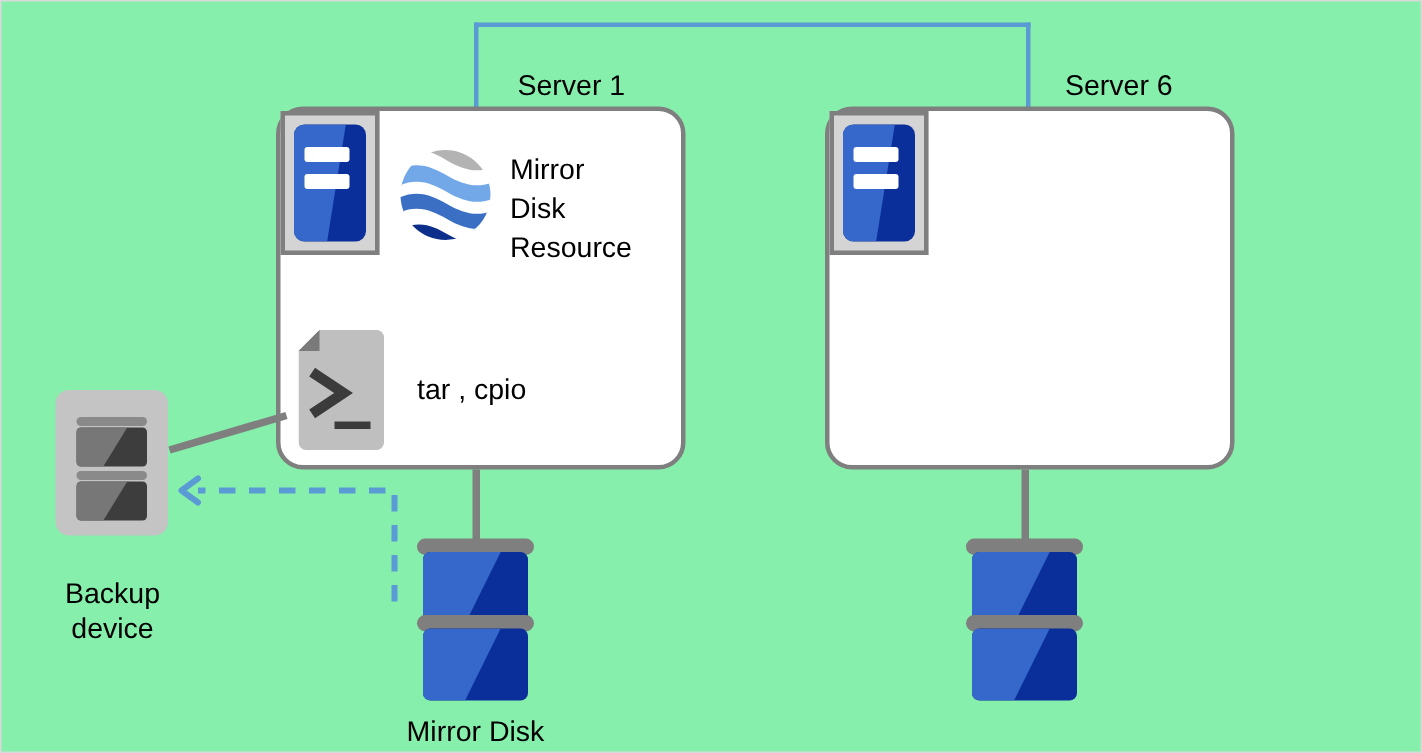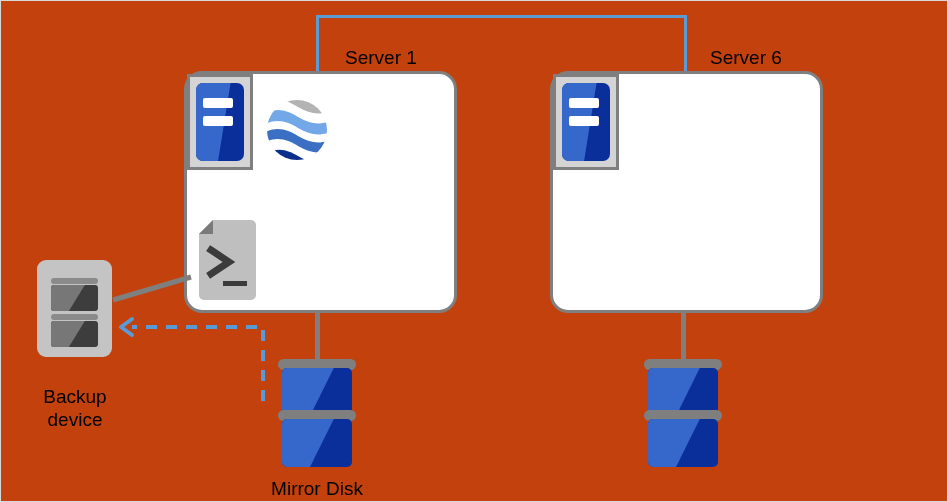--- a/index.html
+++ b/index.html
@@ -7,21 +7,21 @@
     padding: 0;
     background: #ffffff;
   }
   body {
     font-family: "Liberation Sans", sans-serif;
   }
   #canvas {
     position: relative;
     width: 948px;
     height: 502px;
-    background: #c2410c;
+    background: #86efac;
     border: 1px solid #d9d9d9;
     box-sizing: border-box;
     overflow: hidden;
   }
 
   .abs { position: absolute; }
 
   
   .server-box {
     position: absolute;
@@ -206,30 +206,34 @@
         <path d="M-4 20 C 10 11, 22 17, 32 23 C 44 30, 54 31, 66 25 L 66 12 C 54 18, 44 16, 32 9 C 22 3, 10 -3, -4 6 Z" fill="#ffffff"></path>
         <path d="M-4 28 C 10 19, 22 25, 32 31 C 44 38, 54 39, 66 33 L 66 21 C 54 27, 44 25, 32 18 C 22 12, 10 7, -4 16 Z" fill="#72a8e8"></path>
         <path d="M-4 37 C 10 28, 22 34, 32 40 C 44 47, 54 48, 66 42 L 66 32 C 54 38, 44 36, 32 29 C 22 23, 10 18, -4 27 Z" fill="#ffffff"></path>
         <path d="M-4 46 C 10 37, 22 43, 32 49 C 44 56, 54 57, 66 51 L 66 40 C 54 46, 44 44, 32 37 C 22 31, 10 26, -4 35 Z" fill="#3b6fc4"></path>
         <path d="M-4 56 C 10 47, 22 53, 32 59 C 44 66, 54 67, 66 61 L 66 50 C 54 56, 44 54, 32 47 C 22 41, 10 36, -4 45 Z" fill="#ffffff"></path>
         <path d="M-4 70 C 10 57, 24 60, 34 66 C 46 74, 56 76, 66 70 L 66 60 C 54 66, 44 64, 32 57 C 22 51, 10 46, -4 58 Z" fill="#0b2f8a"></path>
       </g>
     </svg>
   </div>
 
+  <div class="inbox-text" style="left:339px; top:100px; width:110px;">Mirror
+Disk
+Resource</div>
 
   <div class="doc-icon" style="left:198px; top:219px; width:66px; height:80px;">
     <svg width="66" height="80" viewBox="0 0 66 80">
       <path d="M14 0 L52 0 A5 5 0 0 1 57 5 L57 75 A5 5 0 0 1 52 80 L5 80 A5 5 0 0 1 0 75 L0 14 Z" fill="#bfbfbf"></path>
       <path d="M14 0 L14 14 L0 14 Z" fill="#7a7a7a"></path>
       <path d="M12 30 L30 42 L12 54" fill="none" stroke="#3b3b3b" stroke-width="7" stroke-linecap="square" stroke-linejoin="miter"></path>
       <rect x="24" y="61" width="24" height="5" fill="#3b3b3b"></rect>
     </svg>
   </div>
 
+  <div class="inbox-text" style="left:277px; top:247px;">tar , cpio</div>
 
   <div class="gray-line" style="left:314px; top:312px; width:5px; height:48px;"></div>
 
   <div class="disk-stack" style="left:277px; top:358px; width:78px; height:105px;">
     <div class="disk-plate" style="top:0;"></div>
     <div class="disk-body" style="top:9px;"></div>
     <div class="disk-plate" style="top:51px;"></div>
     <div class="disk-body" style="top:60px;"></div>
   </div>
 

